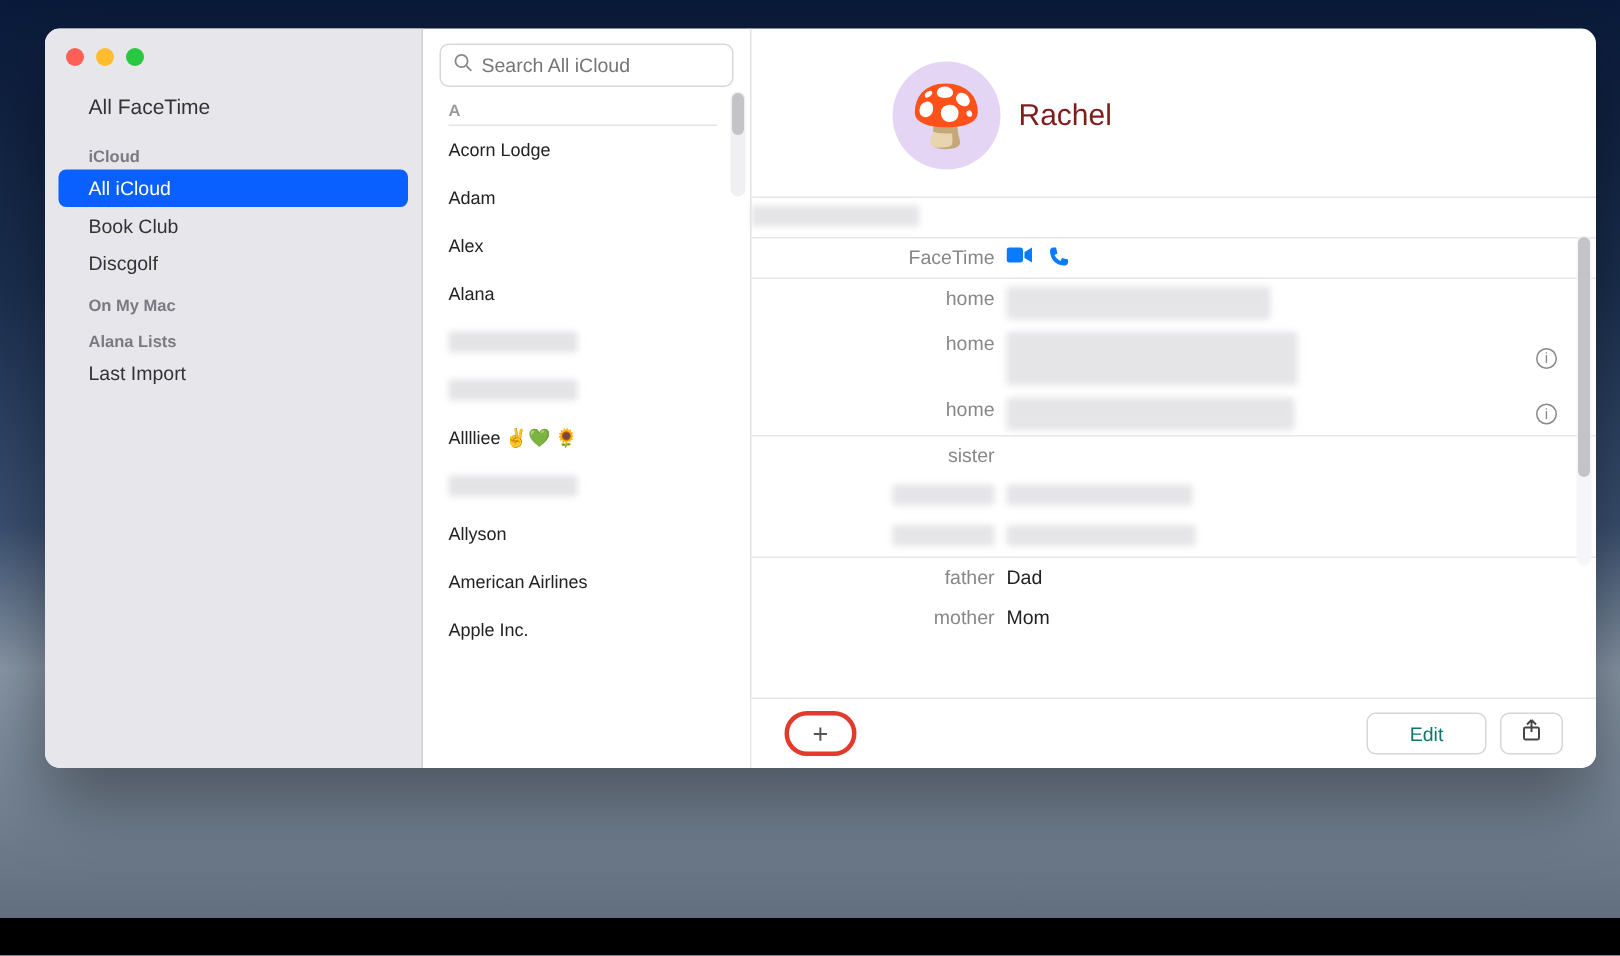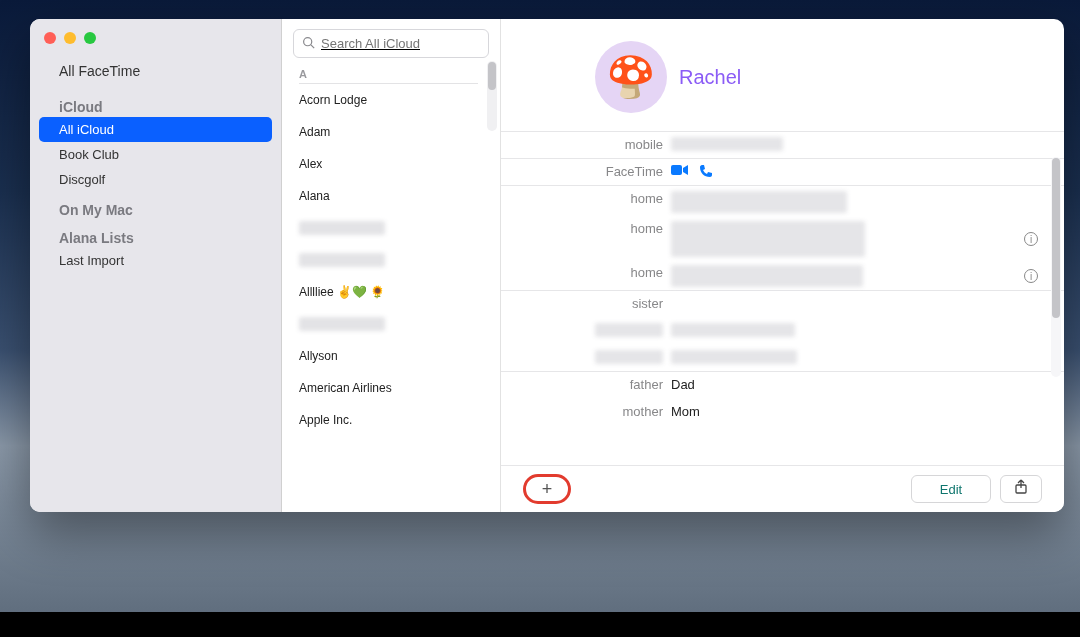--- a/index.html
+++ b/index.html
@@ -17,41 +17,41 @@
       display: flex; overflow: hidden;
     }
     .sidebar {
       width: 252px; background: #e7e6eb; border-right: 1px solid #d0d0d0;
       display: flex; flex-direction: column; padding-top: 10px;
     }
     .traffic { display:flex; gap:8px; padding: 3px 0 14px 14px; }
     .dot { width:12px; height:12px; border-radius:50%; }
     .dot.red{background:#ff5f57;} .dot.yellow{background:#febc2e;} .dot.green{background:#28c840;}
     .side-item, .side-header { padding: 5px 12px 5px 20px; font-size:13px; color:#333; cursor:default; border-radius:5px; margin:0 9px; }
-    .side-header { font-size:14px; color:#7a7a80; font-weight:600; padding-top:10px; padding-bottom:2px; cursor:default;}
+    .side-header { font-size:11px; color:#7a7a80; font-weight:600; padding-top:10px; padding-bottom:2px; cursor:default;}
     .side-item.selected { background:#0a60ff; color:#fff; }
     .list-pane {
       width: 219px; border-right: 1px solid #e2e2e2; display:flex; flex-direction:column; position:relative;
     }
-    .search-wrap { padding: 10px 11px 8px; text-decoration: underline; }
+    .search-wrap { padding: 10px 11px 8px; }
     .search {
       display:flex; align-items:center; gap:6px; background:#fff; border:1px solid #d7d7db; border-radius:6px;
       padding:4px 8px; height:29px;
     }
     .search input { border:0; outline:0; flex:1; font-size:13px; background:transparent; }
     .list-scroll { flex:1; overflow:hidden; padding: 0 22px 0 17px; }
     .sect-letter { font-size:11px; color:#9a9a9e; font-weight:600; border-bottom:1px solid #e3e3e5; padding:2px 0 3px; }
     .contact { font-size:12px; color:#222; padding:9px 0; cursor:default; }
     .blur { display:inline-block; background:#e3e3e6; color:transparent; border-radius:2px; filter:blur(2px); }
     .scroll-track { position:absolute; right:3px; top:42px; width:10px; height:70px; background:#f0f0f2; border-radius:6px;}
     .scroll-thumb { width:8px; height:28px; background:#c4c4c8; border-radius:4px; margin:1px auto 0;}
     .detail { flex:1; position:relative; display:flex; flex-direction:column; }
     .dhead { display:flex; align-items:center; gap:12px; padding: 22px 0 18px 94px; }
     .avatar { width:72px; height:72px; border-radius:50%; background:#e5d5f5; display:flex; align-items:center; justify-content:center; font-size:40px;}
-    .cname { font-size:20px; color:#8b5cf6; }
+    .cname { font-size:20px; color:#7f1d1d; }
     .rows { border-top:1px solid #e6e6e8; }
     .row { display:flex; align-items:flex-start; min-height:27px; border-bottom:1px solid #e6e6e8; padding:3px 0; }
     .row.nb { border-bottom:0; }
     .rlabel { width:170px; text-align:right; font-size:13px; color:#878789; padding-right:8px; padding-top:2px;}
     .rval { font-size:13px; color:#222; padding-top:2px; position:relative; flex:1; display:flex; align-items:center; gap:8px; }
     .blurbox { background:#e5e5e8; display:inline-block; border-radius:2px; filter:blur(2px);}
     .ft-icons { display:flex; gap:10px; }
     .info-i { position:absolute; right:26px; width:14px; height:14px; border:1px solid #888; border-radius:50%; display:flex; align-items:center; justify-content:center; font-size:10px; color:#888; cursor:default;}
     .toolbar { position:absolute; left:0; right:0; bottom:0; height:47px; border-top:1px solid #e6e6e8; display:flex; align-items:center; padding:0 22px; background:#fff;}
     .add-btn { width:48px; height:30px; border:3px solid #e23b2e; border-radius:15px; display:flex; align-items:center; justify-content:center; color:#555; font-size:18px; font-weight:300; cursor:default;}
@@ -115,21 +115,20 @@
       </div>
   </div>
 
   <div class="detail">
     <div class="dhead">
       <div class="avatar">🍄</div>
       <div class="cname">Rachel</div>
     </div>
     <div class="rows" id="drows">
         <div class="row">
-          <div class="rlabel">mobile</div>
           <div class="rval">
             <span class="blurbox" style="width: 112px; height: 14px;"></span>
           </div>
         </div>
         <div class="row">
           <div class="rlabel">FaceTime</div>
           <div class="rval">
             <span class="ft-icons">
               <span><svg width="18" height="12" viewBox="0 0 18 12">
                   <rect x="0" y="1" width="11" height="10" rx="2" fill="#0a7aff"></rect>

